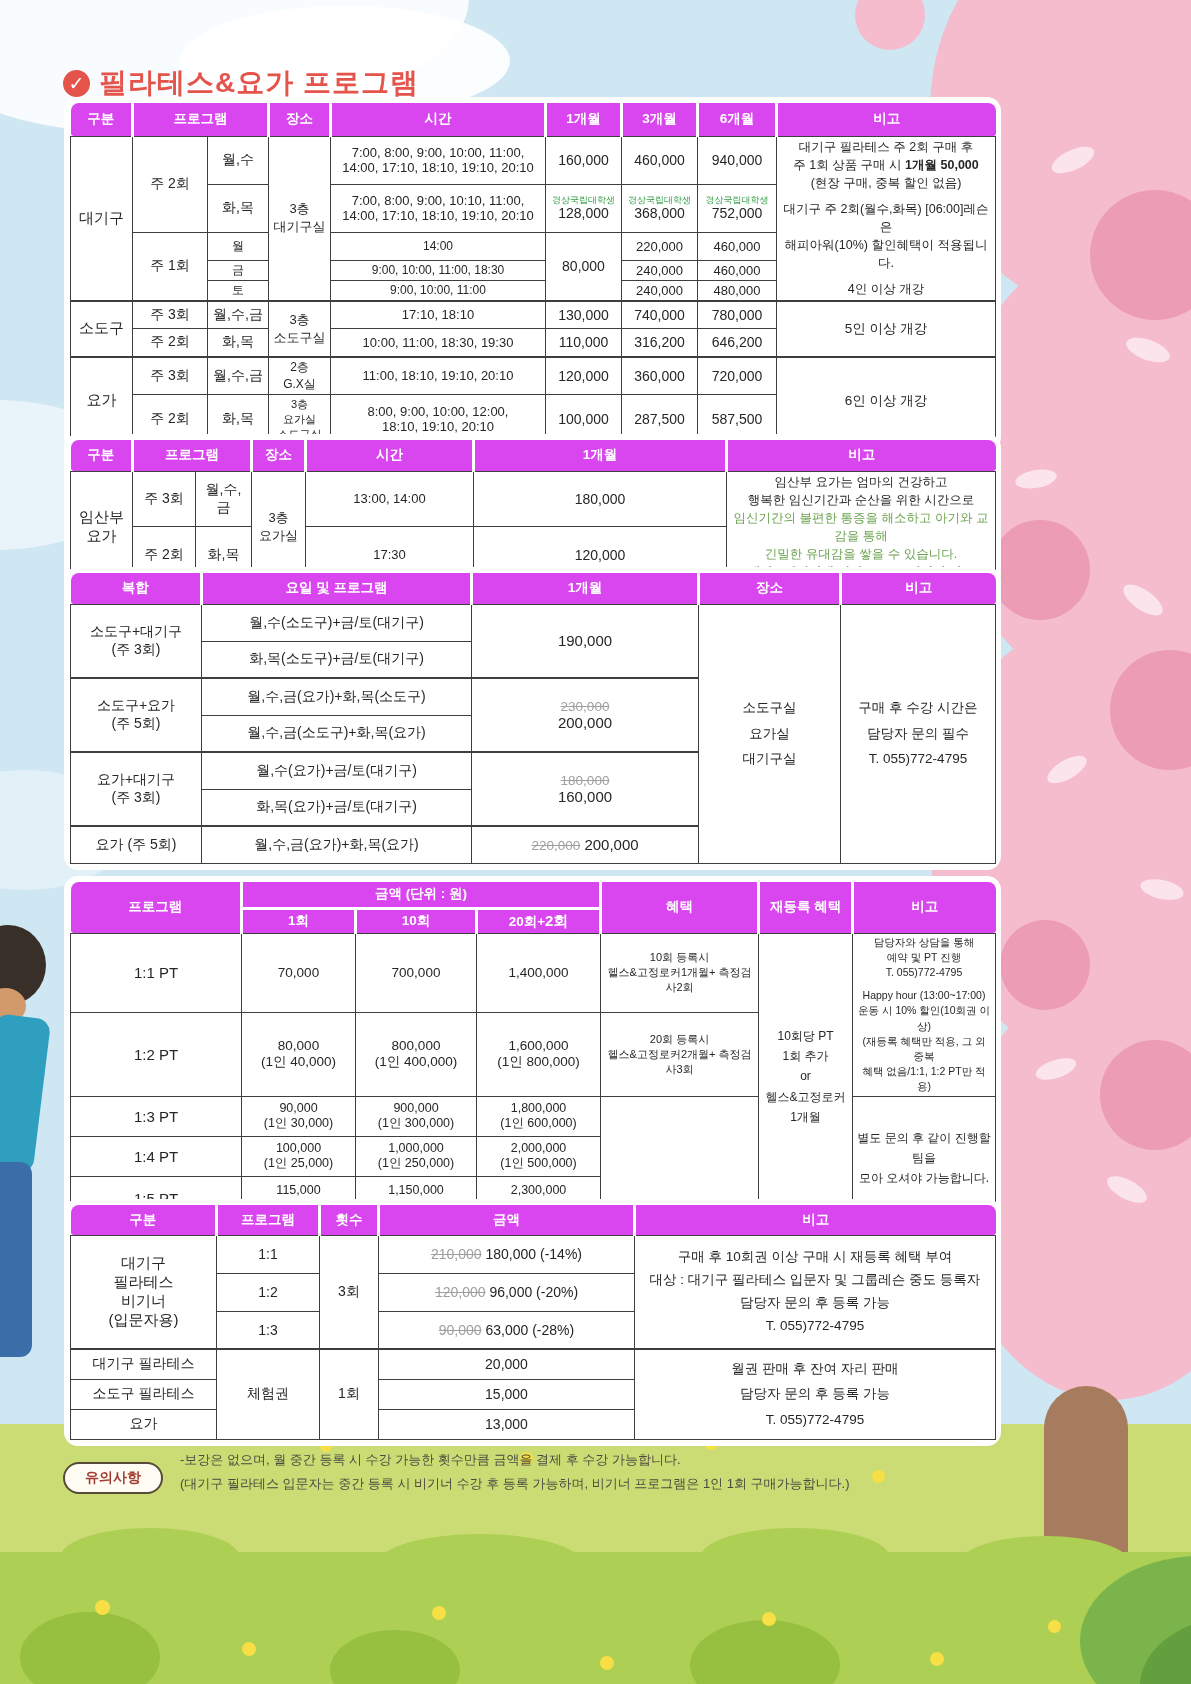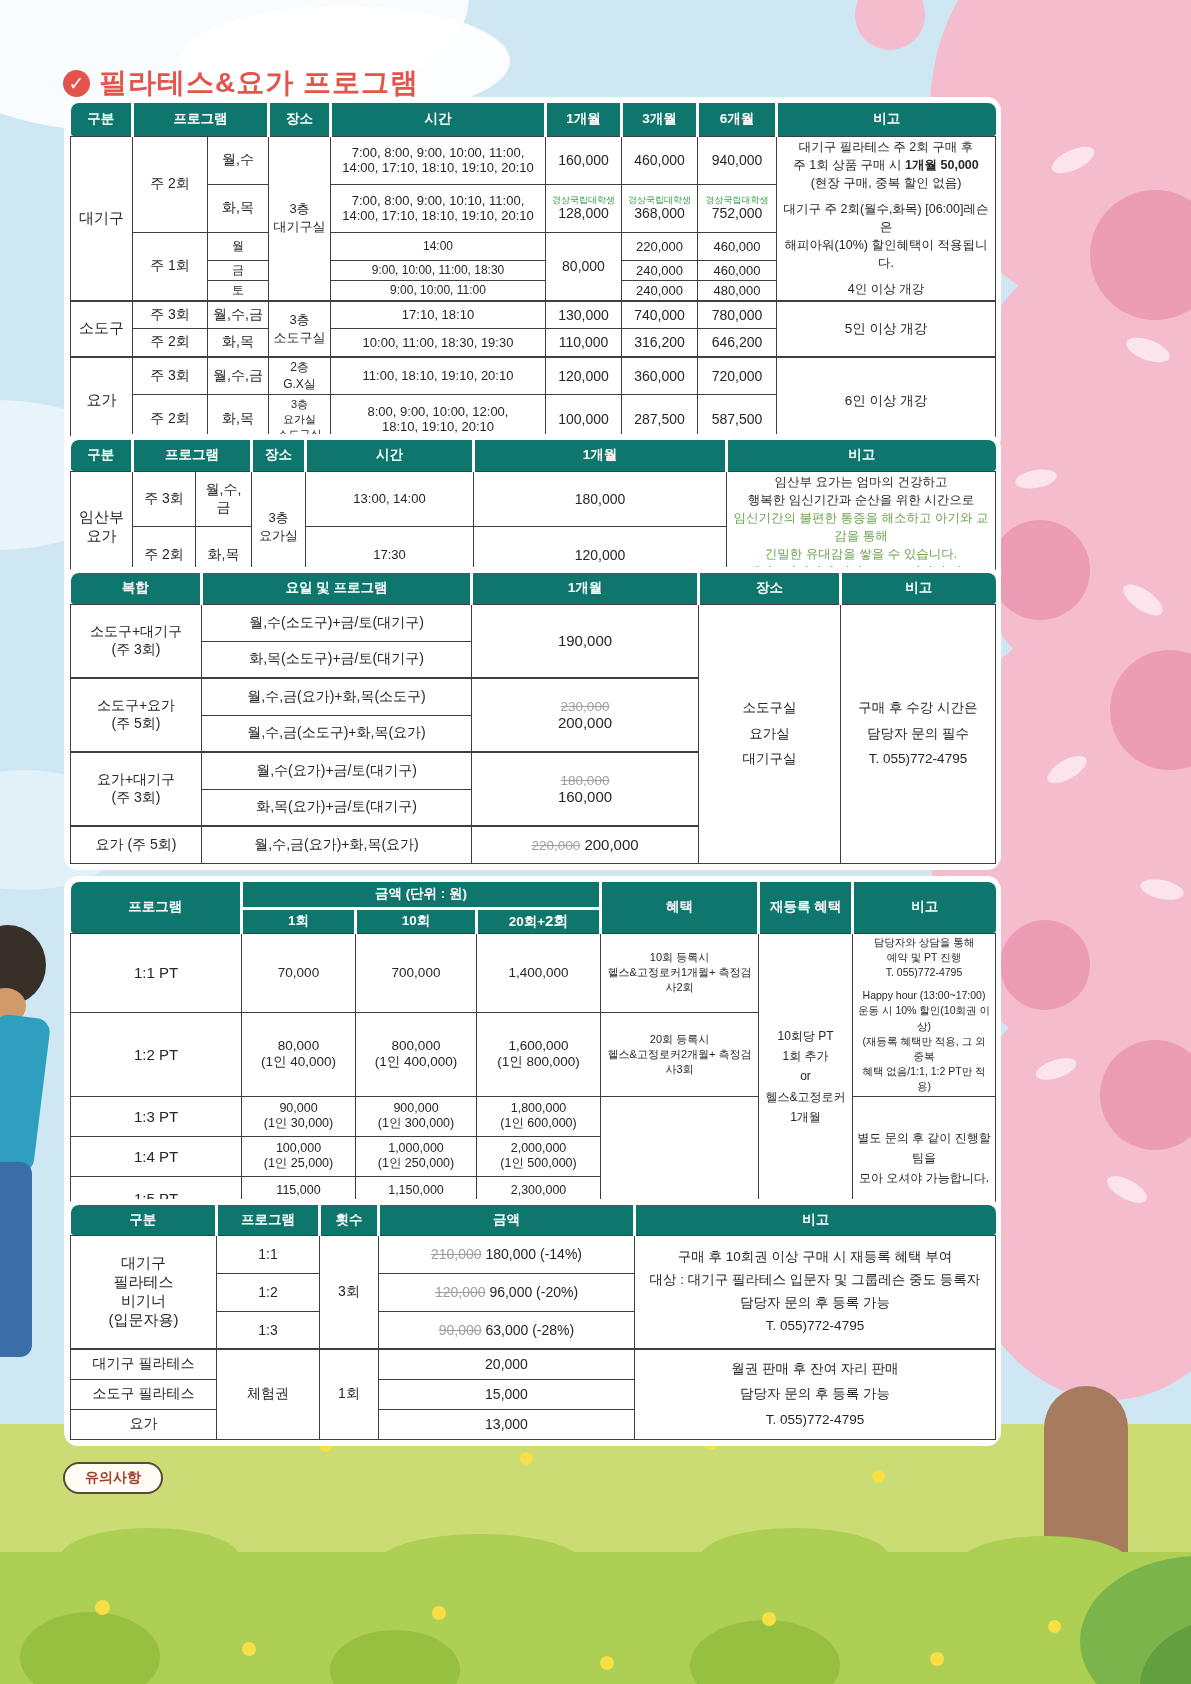--- a/index.html
+++ b/index.html
@@ -10,21 +10,21 @@
   .cloud{background:#fff;border-radius:50%;}
   .pinkc{background:#f4bccd;border-radius:50%;}
   .pinkd{background:#ec9cb4;border-radius:50%;}
   .petal{background:#fbe4ec;border-radius:50%;}
   .flower{background:#f7df45;border-radius:50%;}
   .grassdark{background:#97bf40;border-radius:50%;}
   
   .sheet{position:absolute;left:64px;width:937px;background:#fff;border-radius:14px;
          padding:6px;box-sizing:border-box;z-index:10;}
   .sheet table{width:100%;border-collapse:collapse;table-layout:fixed;}
-  th{background:#0f766e;color:#fff;font-size:13.5px;font-weight:bold;padding:2px;
+  th{background:#d946ef;color:#fff;font-size:13.5px;font-weight:bold;padding:2px;
      border:0 solid #df6159;border-left:3px solid #fff;}
   th.first{border-left:none;border-top-left-radius:8px;border-bottom-left-radius:3px;}
   th.last{border-top-right-radius:8px;border-bottom-right-radius:3px;}
   tr.sub th{border-top:3px solid #fff;}
   td{border:1.6px solid #3e3e3e;text-align:center;vertical-align:middle;
      font-size:14px;padding:1px 3px;overflow:hidden;}
   tr.grp > td{border-top-width:2.6px;}
   .pre{white-space:pre-line;}
   .strike{color:#9f9f9f;text-decoration:line-through;}
   .green{color:#6aa14e;}
@@ -499,15 +499,17 @@
       <tr style="height:30px">
         <td>요가</td>
         <td>13,000</td>
       </tr>
     </tbody>
       </table>
   </div>
 
   <div id="notice-pill">유의사항</div>
   <div id="notice-lines">
+    <div>-보강은 없으며, 월 중간 등록 시 수강 가능한 횟수만큼 금액을 결제 후 수강 가능합니다.</div>
+    <div>(대기구 필라테스 입문자는 중간 등록 시 비기너 수강 후 등록 가능하며, 비기너 프로그램은 1인 1회 구매가능합니다.)</div>
   </div>
 
 </div>
 
 </body></html>

